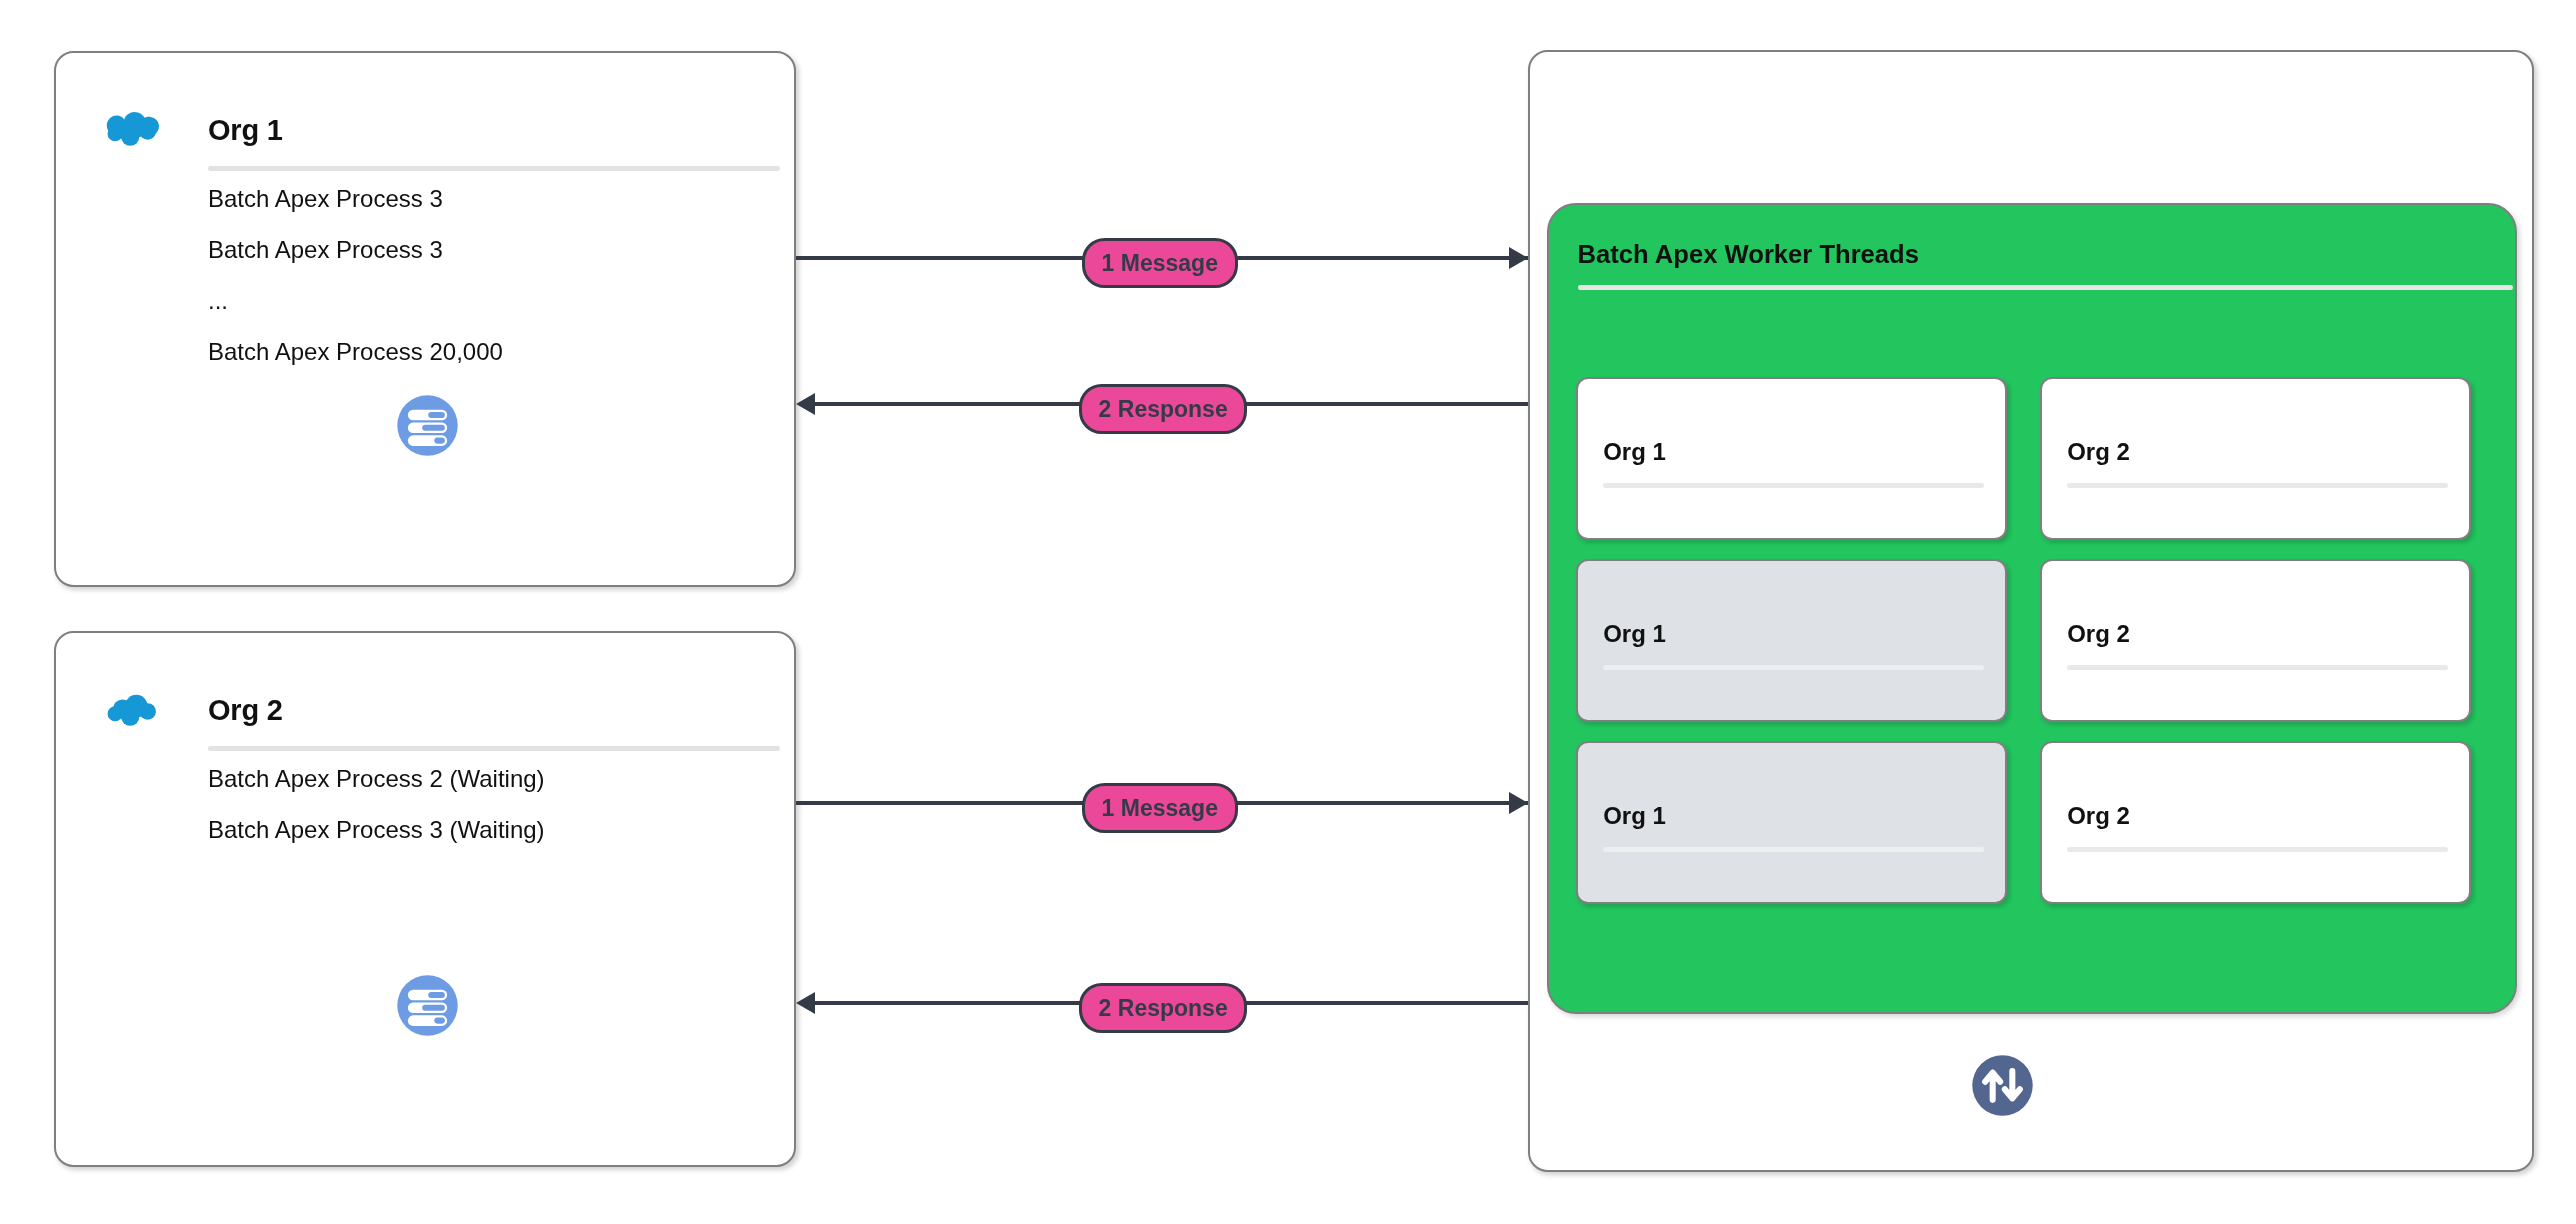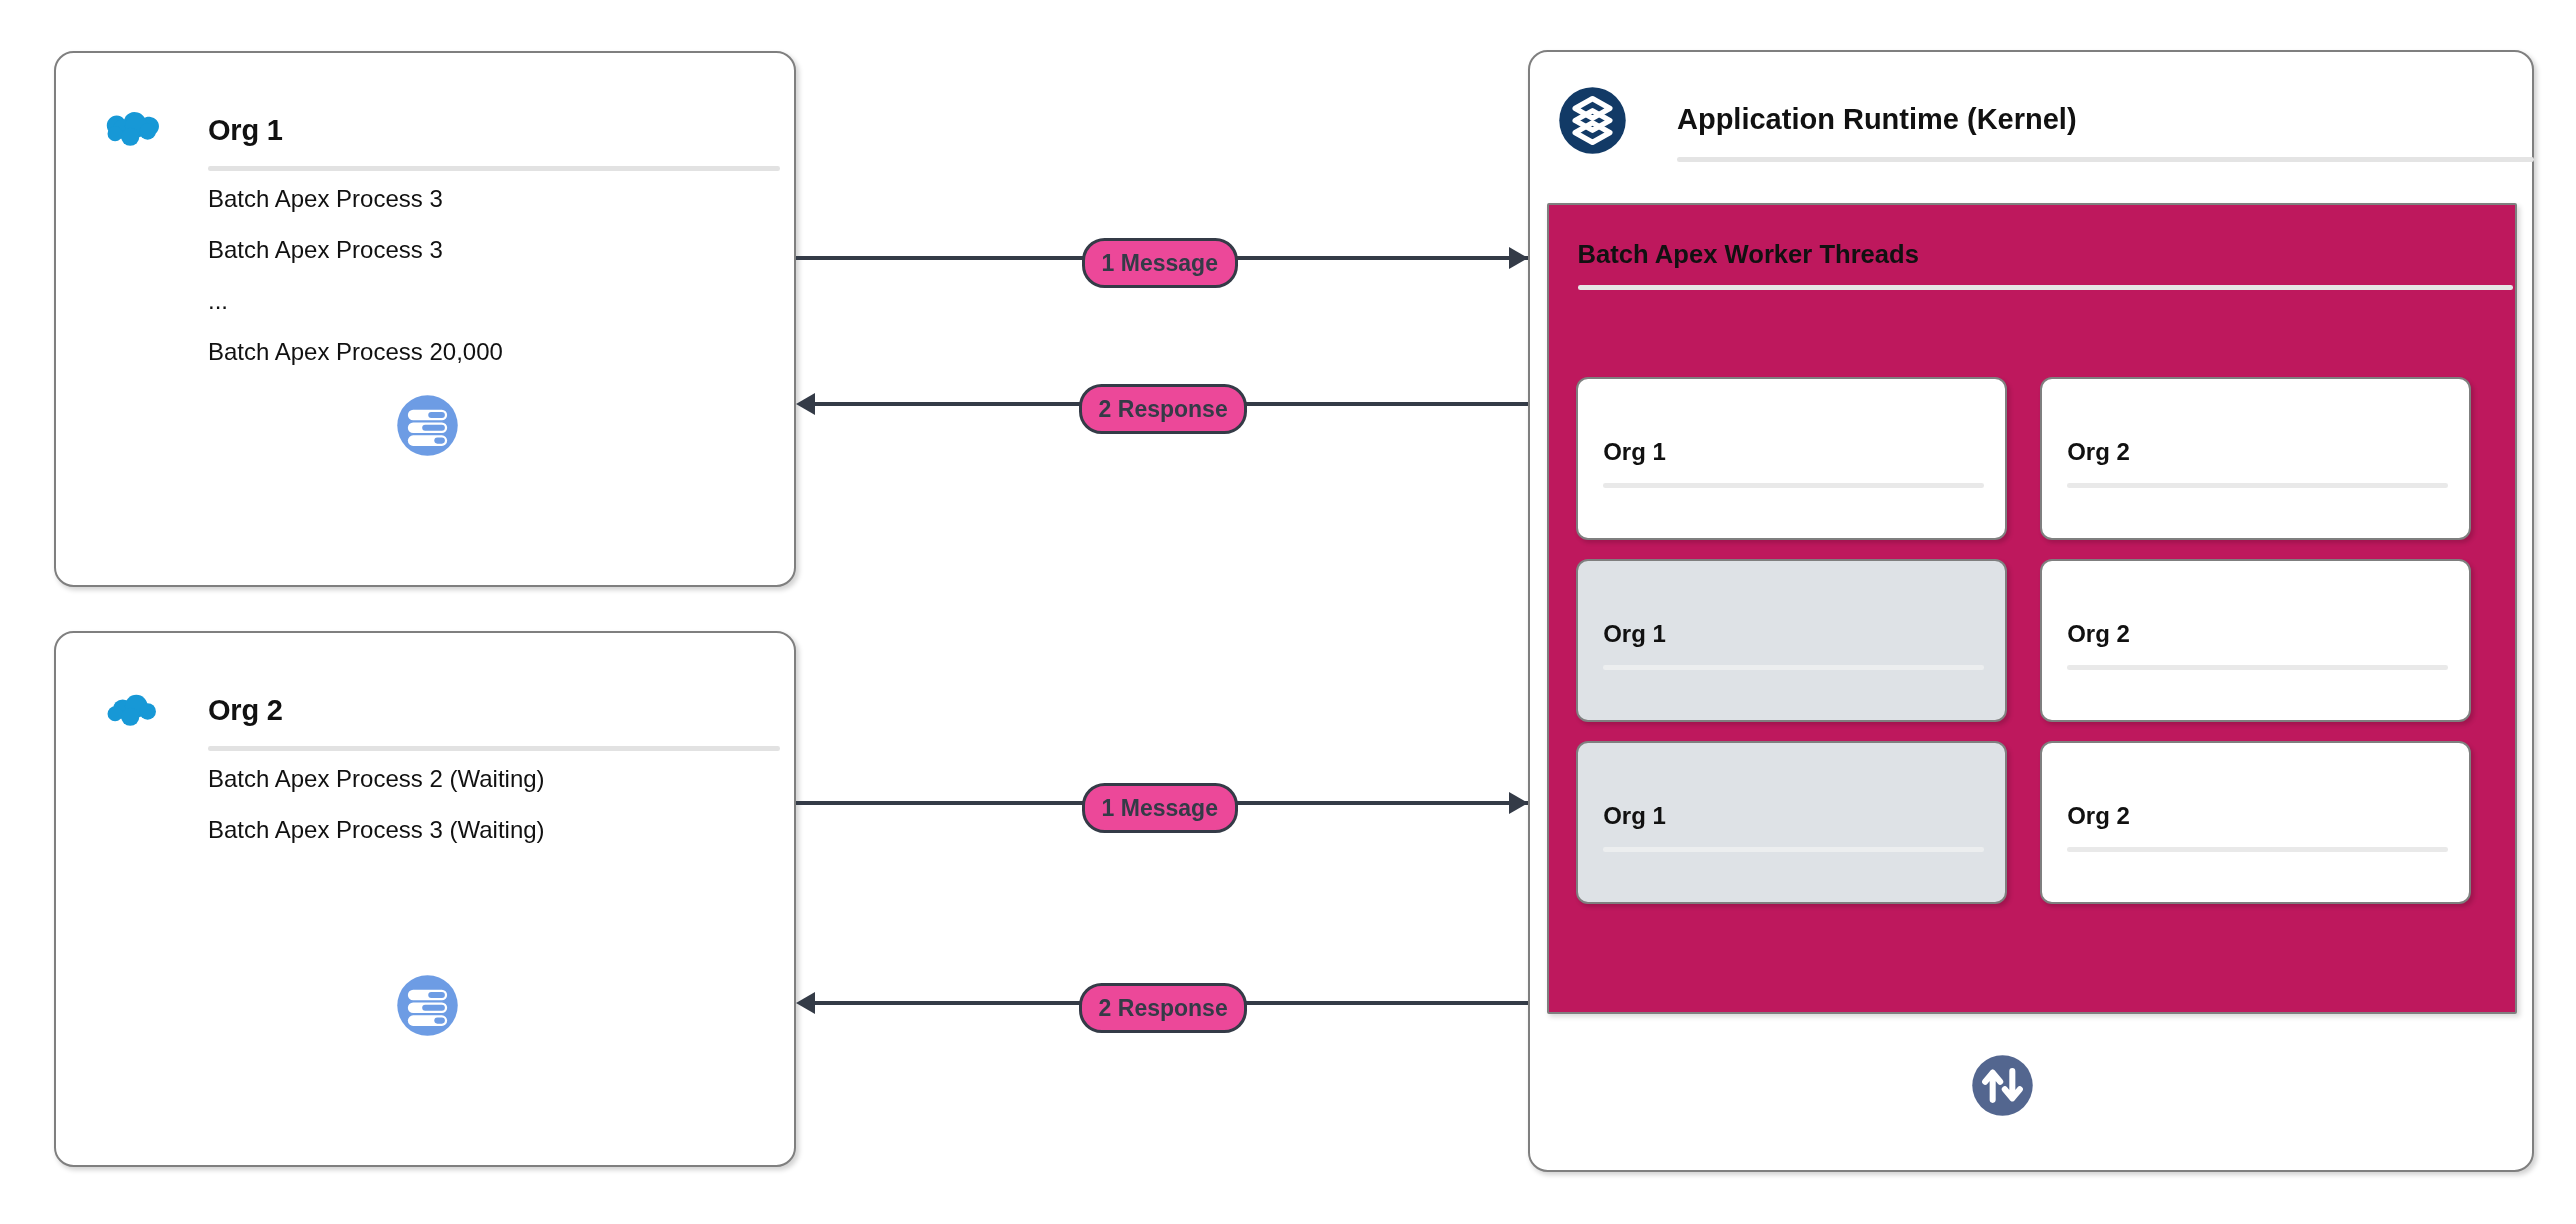--- a/index.html
+++ b/index.html
@@ -112,22 +112,22 @@
     width: 857px;
     height: 5.3px;
     background: #e4e4e4;
     border-radius: 2.3px;
   }
 
   
   .workers-box {
     position: absolute;
     border: 2.3px solid #7f7f7f;
-    border-radius: 2px;
-    background: #be185d;
+    border-radius: 29px;
+    background: #22c55e;
     box-shadow: 2.3px 3px 5.3px rgba(0,0,0,0.15);
   }
   .workers-title {
     position: absolute;
     left: 29px;
     top: 35px;
     font-size: 25.6px;
     font-weight: bold;
     color: #111111;
     white-space: nowrap;
@@ -284,32 +284,20 @@
   <div class="conn-line" style="left:796px; top:801px; width:732px;"></div>
   <div class="arrow-right" style="left:1509px; top:792px;"></div>
   <div class="pill" style="left:1082px; top:783px;">1 Message</div>
 
   <div class="conn-line" style="left:813px; top:1001px; width:715px;"></div>
   <div class="arrow-left" style="left:796px; top:992px;"></div>
   <div class="pill" style="left:1079px; top:983px;">2 Response</div>
 
   <div class="card" style="left:1528px; top:50px; width:1006px; height:1122px;">
 
-    <div class="kernel-head">
-      <span class="kernel-badge">
-        <svg viewBox="0 0 94 94" width="71" height="71" aria-hidden="true">
-          <circle cx="47" cy="47" r="44" fill="#123a66"></circle>
-          <path d="M47 18 L70 31 L47 44 L24 31 Z" fill="none" stroke="#ffffff" stroke-width="7" stroke-linejoin="round"></path>
-          <path d="M47 34 L70 47 L47 60 L24 47 Z" fill="none" stroke="#ffffff" stroke-width="7" stroke-linejoin="round"></path>
-          <path d="M47 50 L70 63 L47 76 L24 63 Z" fill="none" stroke="#ffffff" stroke-width="7" stroke-linejoin="round"></path>
-        </svg>
-      </span>
-      <div class="kernel-title">Application Runtime (Kernel)</div>
-      <div class="kernel-divider"></div>
-    </div>
 
     <div class="workers-box" style="left:16.6px; top:151px; width:970px; height:811px;">
 
       <div class="workers-title">Batch Apex Worker Threads</div>
       <div class="workers-divider"></div>
 
       <div class="worker" style="left:27px; top:172px; width:431px; height:163px;">
         <div class="worker-label" style="top:59px;">Org 1</div>
         <div class="worker-divider" style="top:104px; width:381px;"></div>
       </div>

